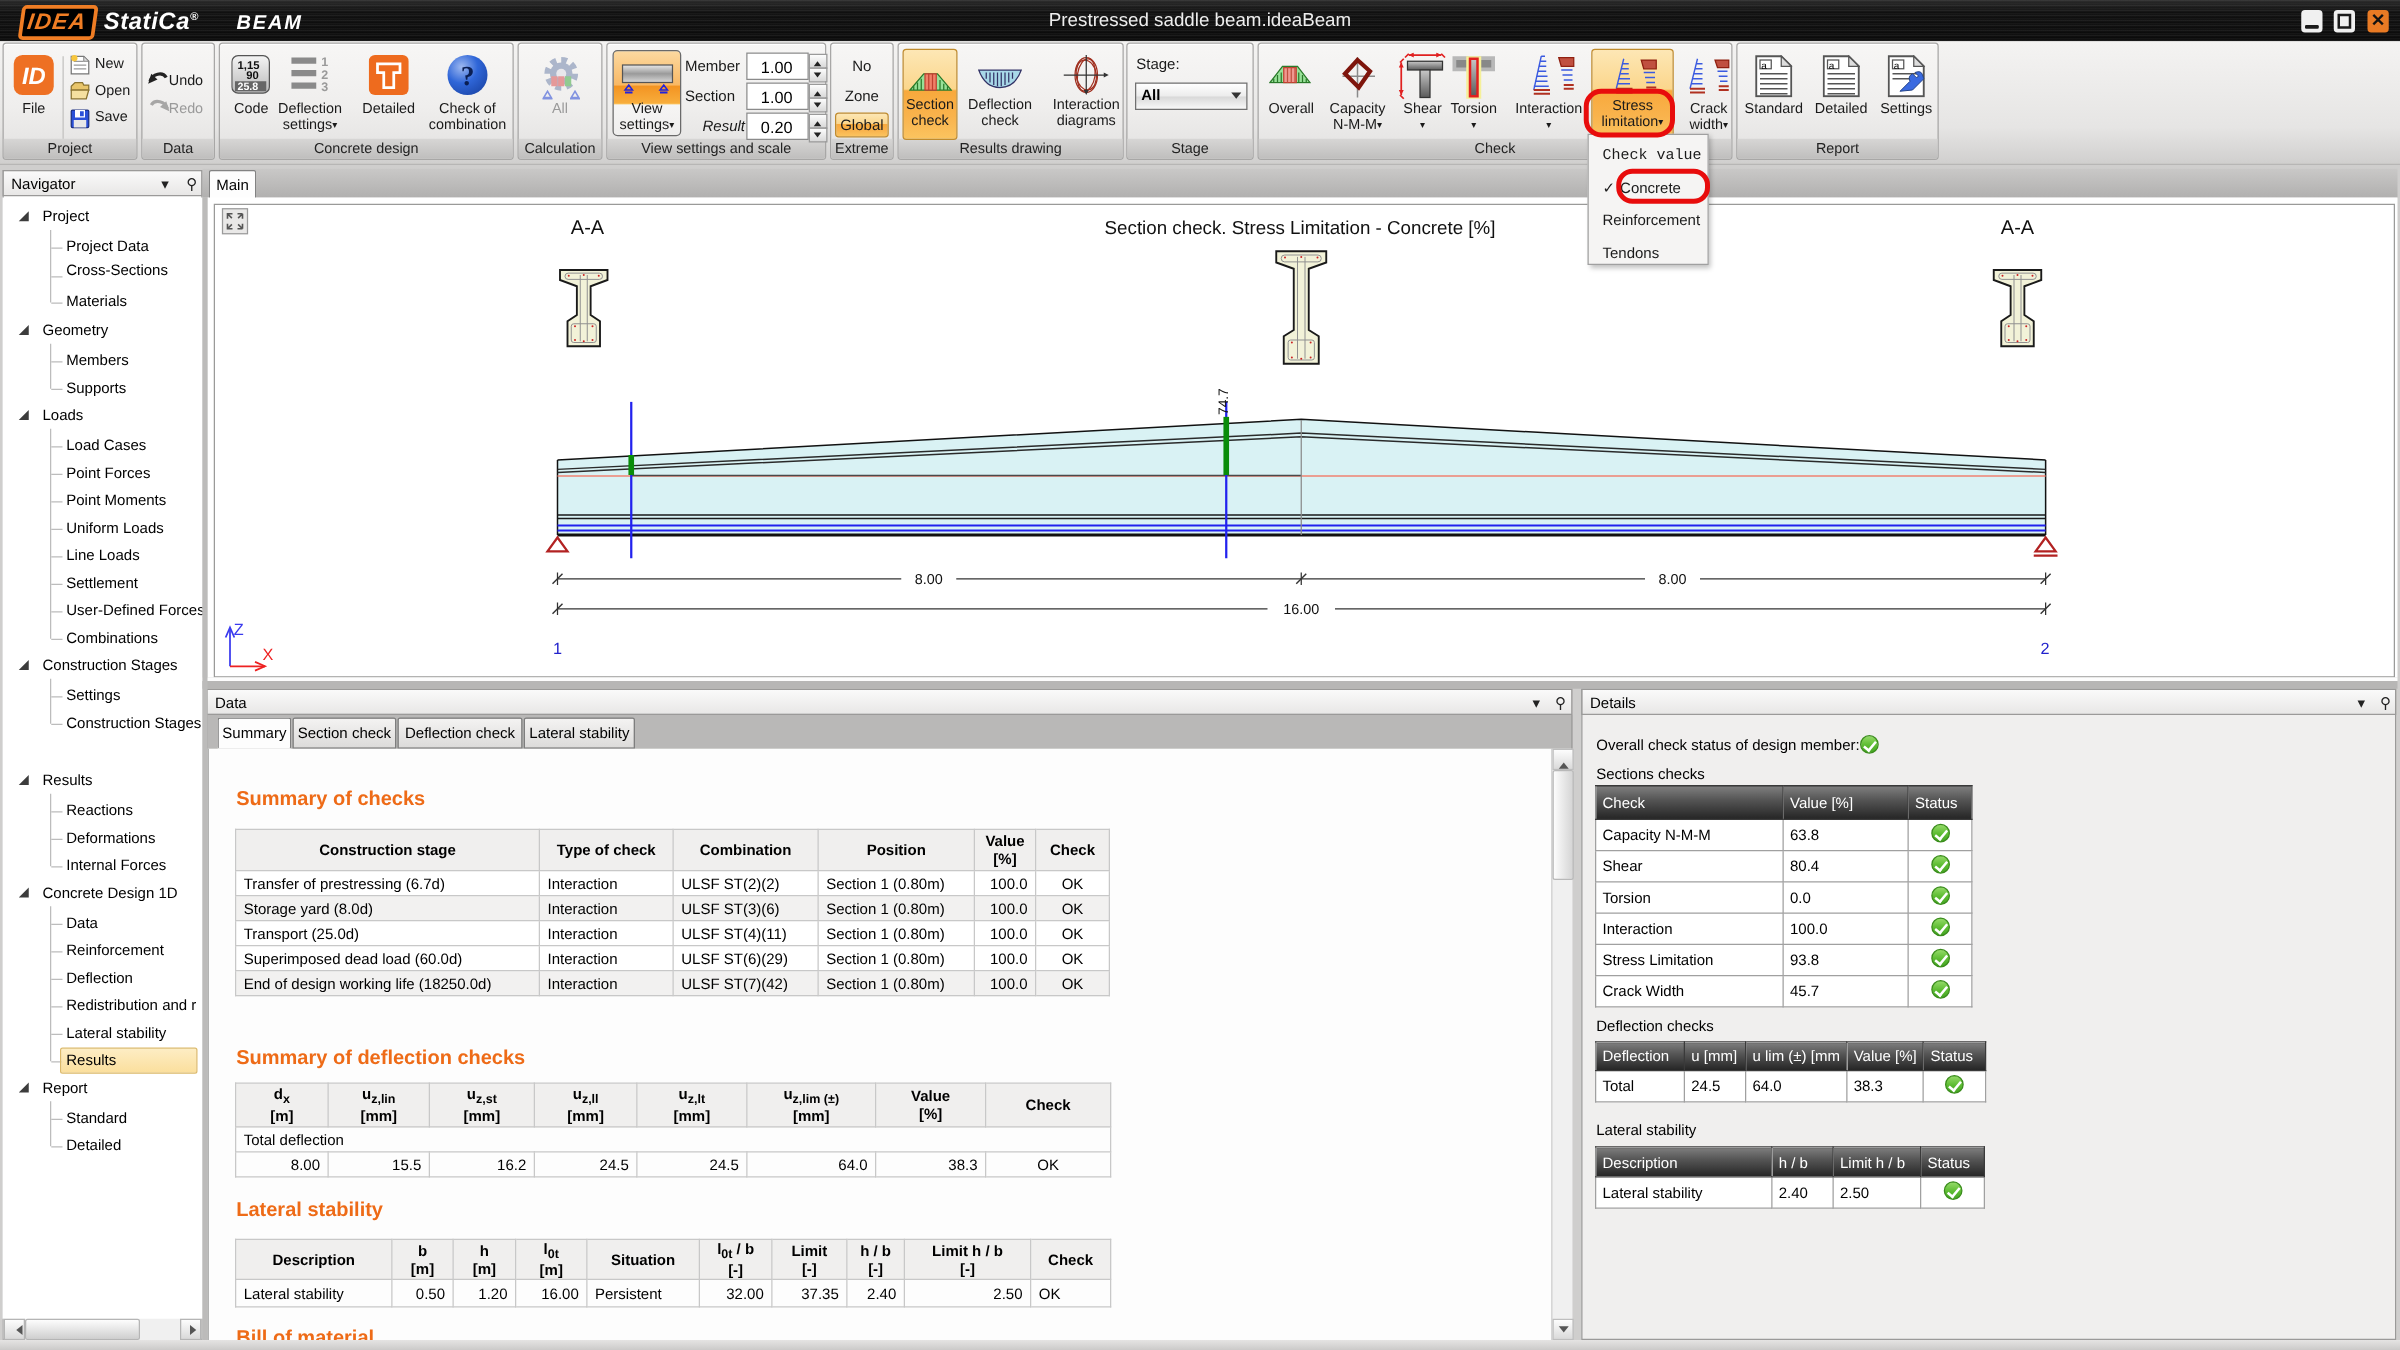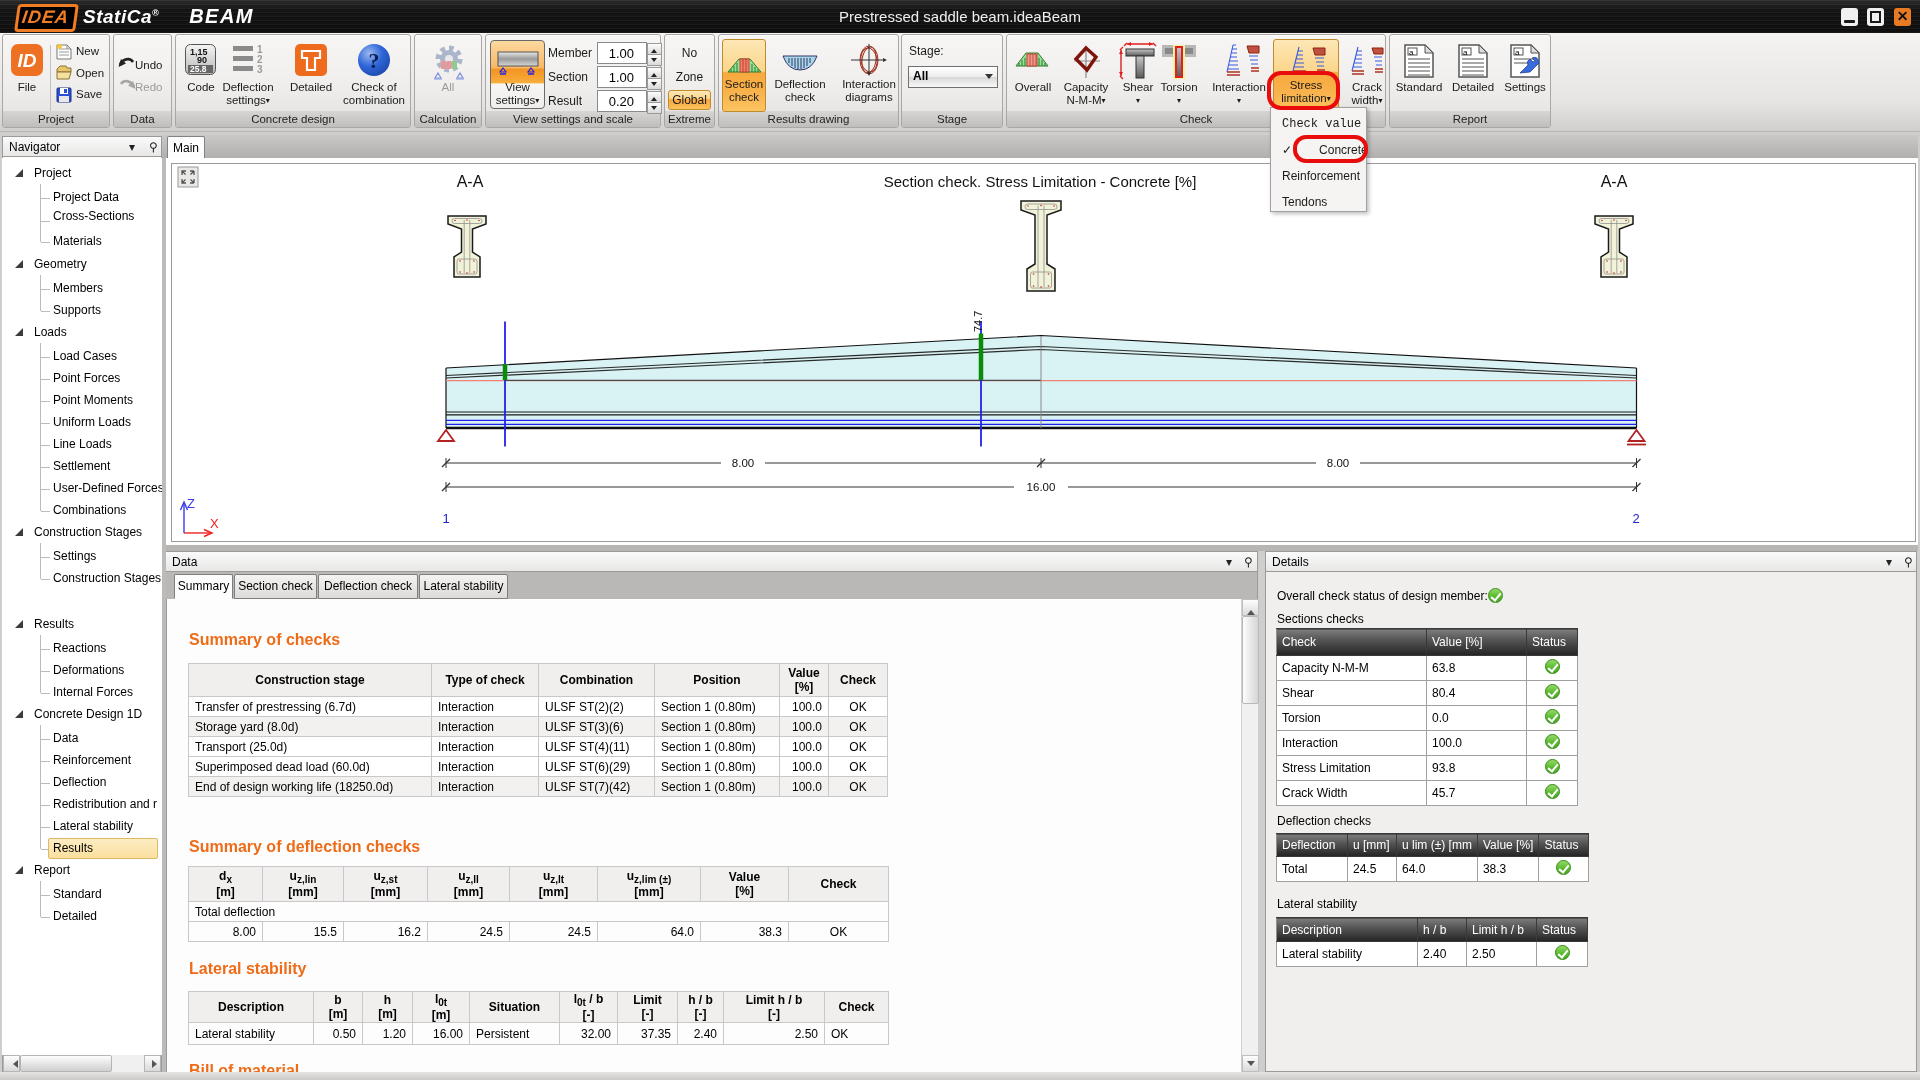--- a/index.html
+++ b/index.html
@@ -7,21 +7,21 @@
 
 #titlebar { position:absolute; left:0; top:0; width:1920px; height:33px;
   background:
    repeating-linear-gradient(180deg, rgba(255,255,255,0.10) 0px, rgba(255,255,255,0.02) 1px, rgba(0,0,0,0) 2px, rgba(60,60,60,0.25) 3px, rgba(0,0,0,0) 4px),
    linear-gradient(180deg,#2a2a2a,#101010 30%,#0a0a0a);
 }
 #logo { position:absolute; left:16px; top:4px; font-style:italic; font-weight:bold; }
 #logo .idea { display:inline-block; color:#f07d24; border:3px solid #f07d24; border-radius:4px; padding:0 5px 1px 3px; font-size:18px; letter-spacing:1px; transform:skewX(-8deg); background:#000;}
 #logo .statica { color:#fff; font-size:19px; margin-left:6px; letter-spacing:0.5px;}
 #logo .reg { color:#fff; font-size:9px; vertical-align:super; }
-#logo .beam { color:#fff; font-size:20px; margin-left:30px; letter-spacing:1.5px; }
+#logo .beam { color:#fff; font-size:16px; margin-left:30px; letter-spacing:1.5px; }
 #wintitle { position:absolute; left:0; right:0; top:8px; text-align:center; color:#eee; font-size:15px; }
 .winbtn { position:absolute; top:8px; width:17px; height:18px; border-radius:3px; }
 #btnmin { left:1841px; background:#f0f0f0; }
 #btnmin::after{ content:""; position:absolute; left:3px; right:3px; bottom:3px; height:3px; background:#1a1a1a; border-radius:1px;}
 #btnmax { left:1867px; background:#f0f0f0; }
 #btnmax::after{ content:""; position:absolute; left:3px; top:3px; right:3px; bottom:3px; border:2.5px solid #1a1a1a; }
 #btnclose { left:1894px; background:#e87a24; }
 #btnclose::after{ content:"\2715"; position:absolute; left:0; right:0; top:0px; text-align:center; font-size:14px; font-weight:bold; color:#111; }
 
 #ribbon { position:absolute; left:0; top:33px; width:1920px; height:99px;
@@ -225,21 +225,21 @@
           <rect x="1" y="1" width="40" height="14" fill="url(#gcyl)" stroke="#555"></rect>
           <g stroke="#2222dd" fill="#2222dd">
             <path d="M6,17 l3,4 h-6 z M34,17 l3,4 h-6 z" fill="none" stroke-width="1.2"></path>
             <path d="M3,23 h6 M31,23 h6" stroke-width="1.5"></path>
           </g>
         </svg>
   <div class="rlabel" style="left:0px; top:40px; width:53px;">View<br>settings<span class="caret">▾</span></div>
  </div>
  <div class="rlabel" style="left:62px; top:12px; width:48px; text-align:left; font-size:12px;">Member</div>
  <div class="rlabel" style="left:62px; top:36px; width:48px; text-align:left; font-size:12px;">Section</div>
- <div class="rlabel" style="left:62px; top:60px; width:48px; text-align:left; font-size:12px;">Result</div>
+ <div class="rlabel" style="left:62px; top:60px; width:48px; text-align:right; font-size:12px;font-style:italic;">Result</div>
  <div class="spin" style="top:7px;">
         <span>1.00</span>
         <i class="spinup"></i>
         <i class="spindn"></i>
       </div>
  <div class="spin" style="top:31px;">
         <span>1.00</span>
         <i class="spinup"></i>
         <i class="spindn"></i>
       </div>
@@ -879,18 +879,18 @@
           <td style="text-align:center;"><span class="gcheck"></span></td>
         </tr>
       </tbody>
     </table>
   </div>
 <div class="phead" id="detailshead">Details<span class="pin" style="left:620px;">▾</span><span class="pin" style="left:638px;">⚲</span></div>
 <div id="vsplit" style="position:absolute;left:162px;top:158px;width:4px;height:914px;background:#bcbbba;"></div>
 <div id="bottomstrip"></div>
 <div id="menu">
   <div class="mitem" style="top:3px;  padding-left:11px;font-family:Liberation Mono, monospace;">Check value</div>
-  <div class="mitem" style="top:29px; padding-left:11px;"><span>✓</span><span style="margin-left:27px;">Concrete</span></div>
+  <div class="mitem" style="top:29px; padding-left:11px;"><span>✓</span><span style="margin-left:4px;">Concrete</span></div>
   <div class="mitem" style="top:55px; padding-left:11px;">Reinforcement</div>
   <div class="mitem" style="top:81px; padding-left:11px;">Tendons</div>
 </div>
 <div class="annot" style="left:1267px; top:71px; width:73px; height:39px; border-radius:14px;"></div>
 <div class="annot" style="left:1293px; top:135px; width:75px; height:28px; border-radius:13px;"></div>
 
 </body></html>

